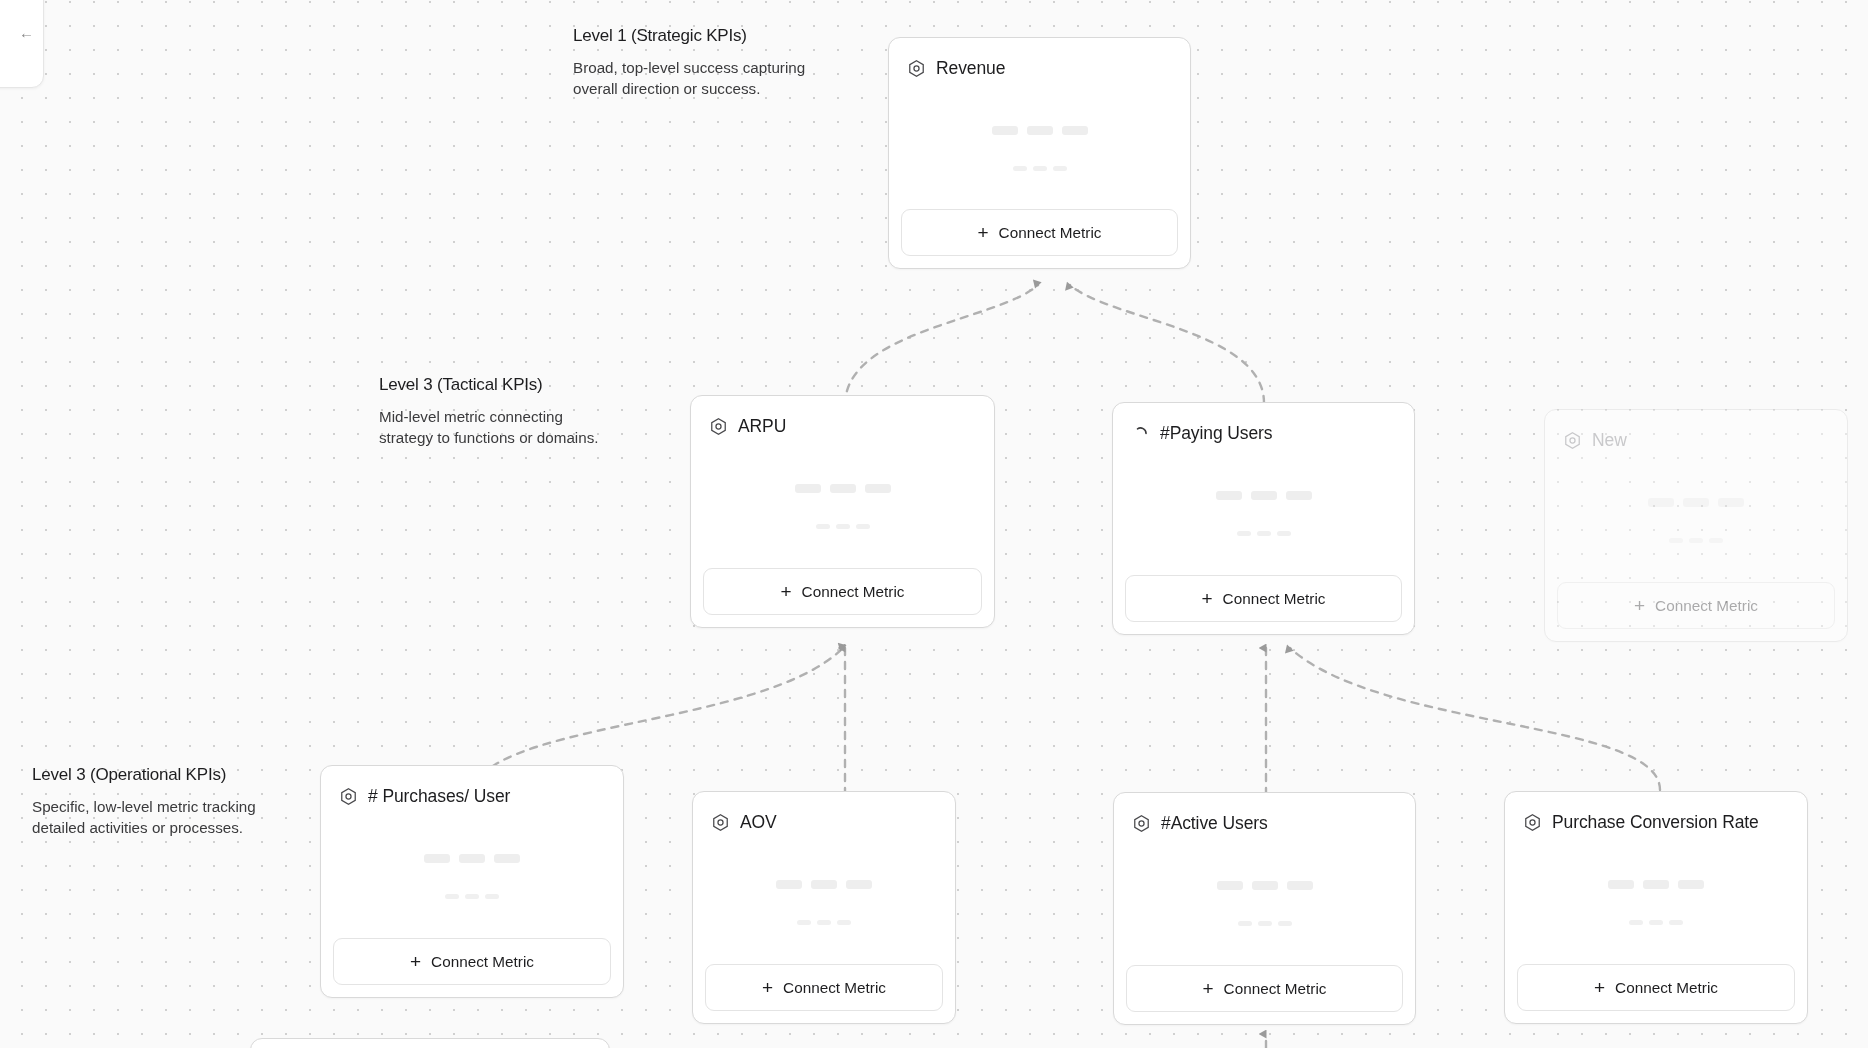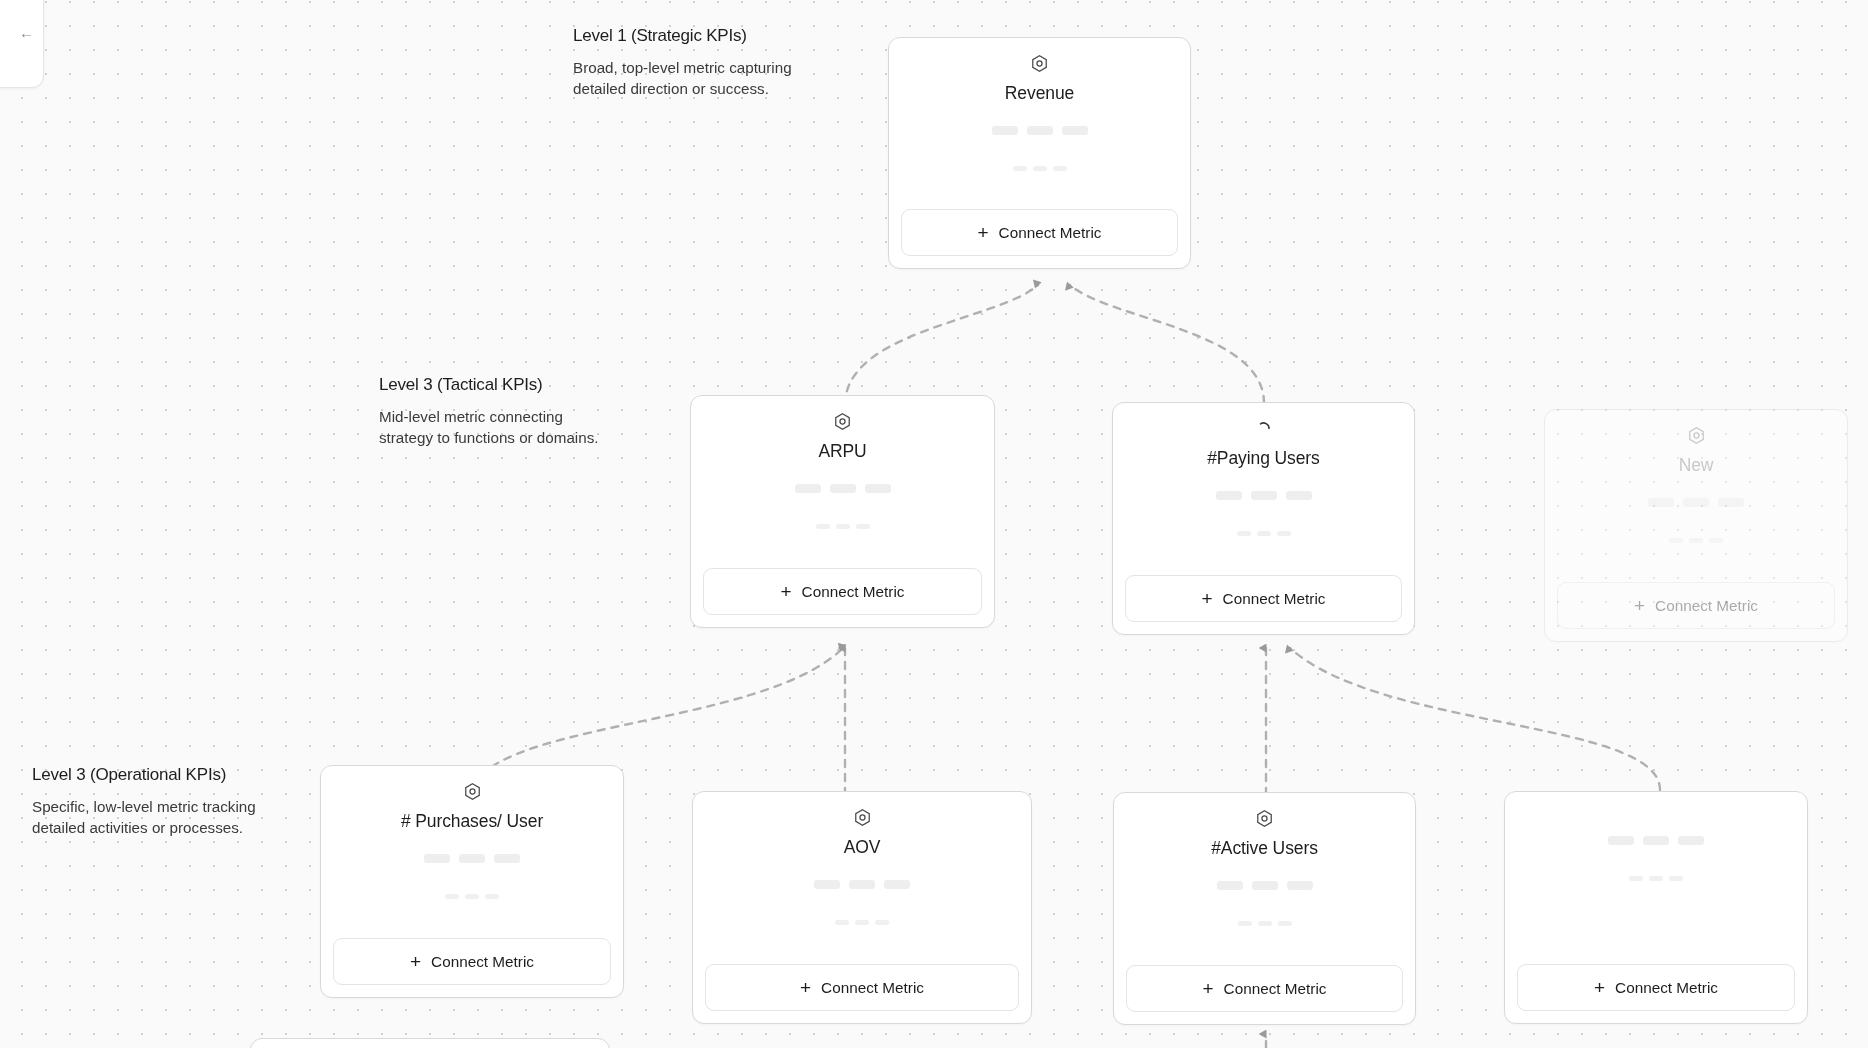--- a/index.html
+++ b/index.html
@@ -92,21 +92,20 @@
     box-shadow: 0 1px 2px rgba(0,0,0,.035);
   }
   .node.dim { opacity: 0.45; margin-left: 28px; }
 
   .node-header {
     display: flex;
     align-items: center;
     gap: 10px;
     padding: 16px 18px 0 18px;
     height: 44px;
-    flex-direction: column;
   }
   .node-title {
     font-size: 17.5px;
     font-weight: 500;
     color: #1d1d1f;
     white-space: nowrap;
     letter-spacing: -0.1px;
   }
   .node.dim .node-title { color: #8e8e93; font-weight: 400; }
 
@@ -198,21 +197,21 @@
       <path d="M1266 795 L 1266 648"></path>
 
       <path d="M1660 790 C 1660 720, 1380 730, 1290 648"></path>
 
       <path d="M1266 1048 L 1266 1034"></path>
     </g>
   </svg>
 
   <div class="level-block" id="level1-block">
     <div class="level-title">Level 1 (Strategic KPIs)</div>
-    <div class="level-desc">Broad, top-level metric capturing detailed direction or success.</div>
+    <div class="level-desc">Broad, top-level success capturing overall direction or success.</div>
   </div>
 
   <div class="level-block" id="level2-block">
     <div class="level-title">Level 3 (Tactical KPIs)</div>
     <div class="level-desc">Mid-level metric connecting strategy to functions or domains.</div>
   </div>
 
   <div class="level-block" id="level3-block">
     <div class="level-title">Level 3 (Operational KPIs)</div>
     <div class="level-desc">Specific, low-level metric tracking detailed activities or processes.</div>
@@ -340,21 +339,21 @@
         <span class="sk w2"></span>
         <span class="sk w3"></span>
       </div>
     </div>
     <button class="connect-btn">
       <span class="plus">+</span>
       <span class="lbl">Connect Metric</span>
     </button>
   </div>
 
-  <div class="node" id="node-aov" style="left:692px; top:791px; width:340px; height:233px;">
+  <div class="node" id="node-aov" style="left:692px; top:791px; width:264px; height:233px;">
     <div class="node-header">
       <svg class="hex-icon" viewBox="0 0 24 24">
         <path d="M12 2.2 L20.5 7.1 V16.9 L12 21.8 L3.5 16.9 V7.1 Z" fill="none" stroke="#4a4a4d" stroke-width="1.6"></path>
         <circle cx="12" cy="12" r="3.2" fill="none" stroke="#4a4a4d" stroke-width="1.6"></circle>
       </svg>
       <span class="node-title">AOV</span>
     </div>
     <div class="node-body">
       <div class="skeleton-row r1">
         <span class="sk w1"></span>
@@ -393,20 +392,27 @@
         <span class="sk w3"></span>
       </div>
     </div>
     <button class="connect-btn">
       <span class="plus">+</span>
       <span class="lbl">Connect Metric</span>
     </button>
   </div>
 
   <div class="node" id="node-purchase-conversion-rate" style="left:1504px; top:791px; width:304px; height:233px;">
+    <div class="node-header">
+      <svg class="hex-icon" viewBox="0 0 24 24">
+        <path d="M12 2.2 L20.5 7.1 V16.9 L12 21.8 L3.5 16.9 V7.1 Z" fill="none" stroke="#4a4a4d" stroke-width="1.6"></path>
+        <circle cx="12" cy="12" r="3.2" fill="none" stroke="#4a4a4d" stroke-width="1.6"></circle>
+      </svg>
+      <span class="node-title">Purchase Conversion Rate</span>
+    </div>
     <div class="node-body">
       <div class="skeleton-row r1">
         <span class="sk w1"></span>
         <span class="sk w2"></span>
         <span class="sk w3"></span>
       </div>
       <div class="skeleton-row r2">
         <span class="sk w1"></span>
         <span class="sk w2"></span>
         <span class="sk w3"></span>

